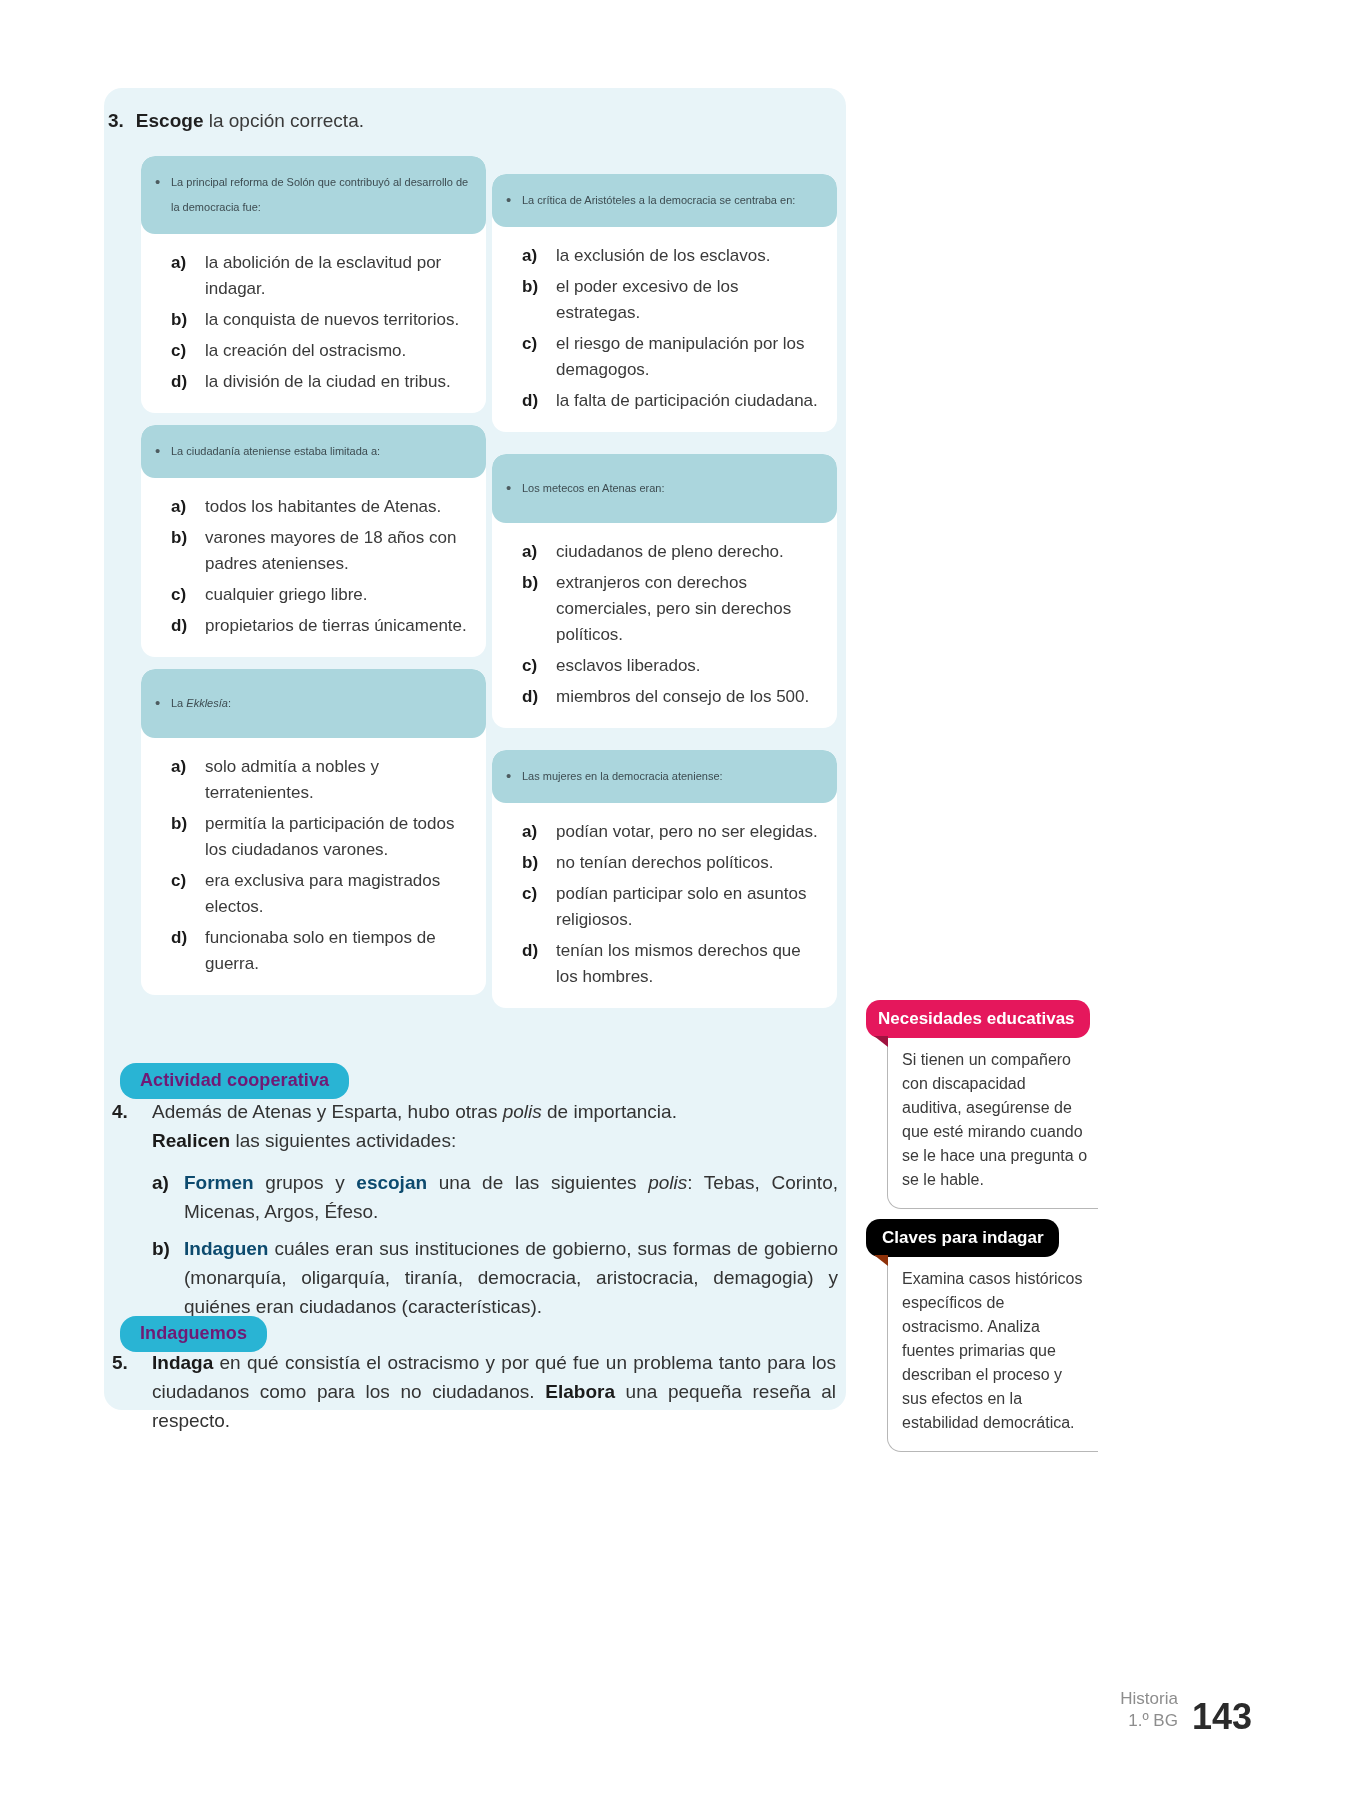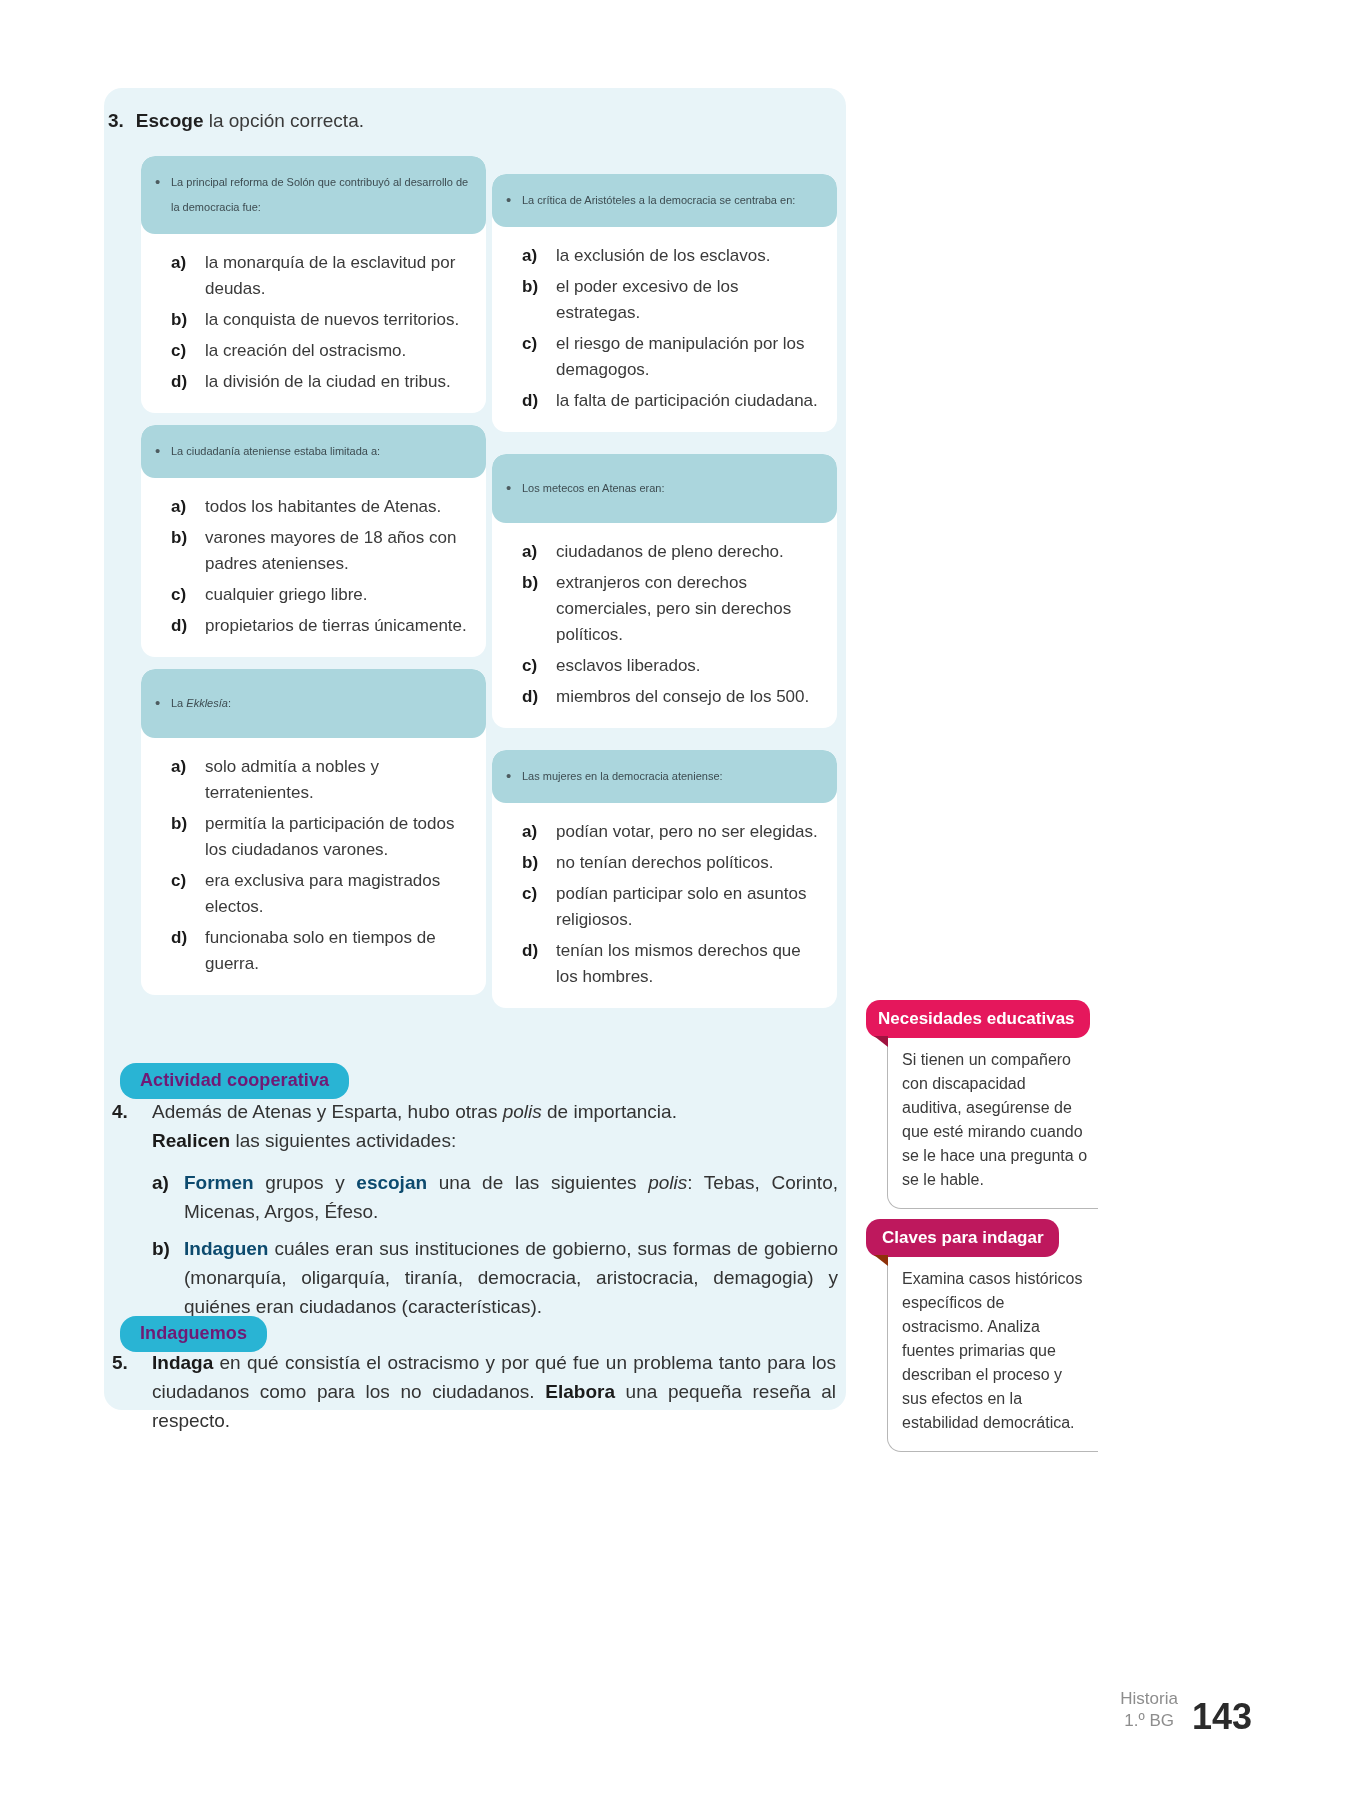--- a/index.html
+++ b/index.html
@@ -169,27 +169,27 @@
     border-radius: 0 0 0 14px;
     padding: 16px 10px 16px 14px;
     font-size: 16px;
     line-height: 24px;
     color: #3a3a3a;
     background: #ffffff;
   }
   #note-necesidades { left: 866px; top: 1000px; }
   #note-necesidades .tab { background: #e5175c; padding-left: 12px; }
   #note-claves { left: 866px; top: 1219px; }
-  #note-claves .tab { background: #be185d; }
+  #note-claves .tab { background: #000000; }
   #note-claves .tab::after { border-top-color: #8e3109; }
 
   
   .footer { position: absolute; right: 98px; bottom: 64px; display: flex; align-items: flex-end; }
   .footer .book {
-    text-align: center;
+    text-align: right;
     font-size: 17px;
     line-height: 22px;
     color: #8d8d8d;
     margin-right: 14px;
     padding-bottom: 4px;
     margin-top: 10px;
   }
   .footer .pageno {
     font-size: 36px;
     font-weight: bold;
@@ -213,21 +213,21 @@
     <div class="mcq-col">
 
       <div class="mcq-card">
         <div class="mcq-stem">
           <span class="dot">•</span>
           <span class="stem-text">La principal reforma de Solón que contribuyó al desarrollo de la democracia fue:</span>
         </div>
         <div class="mcq-options">
           <div class="opt">
               <span class="letter">a)</span>
-              <span class="otext">la monarquía de la esclavitud por deudas.</span>
+              <span class="otext">la abolición de la esclavitud por indagar.</span>
             </div>
           <div class="opt">
               <span class="letter">b)</span>
               <span class="otext">la conquista de nuevos territorios.</span>
             </div>
           <div class="opt">
               <span class="letter">c)</span>
               <span class="otext">la creación del ostracismo.</span>
             </div>
           <div class="opt">

